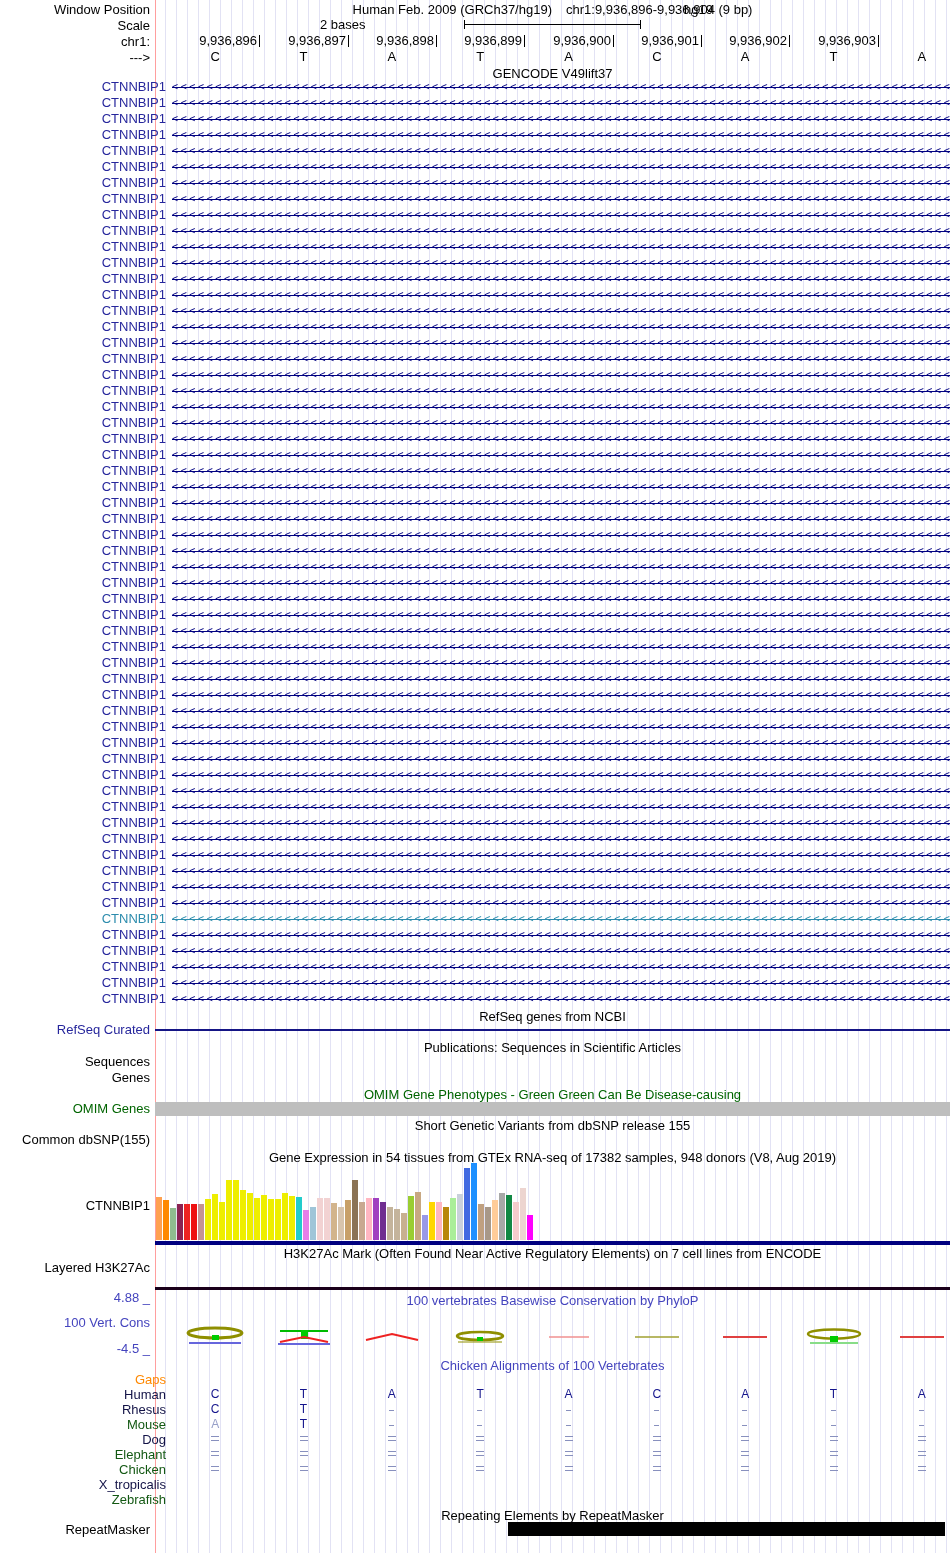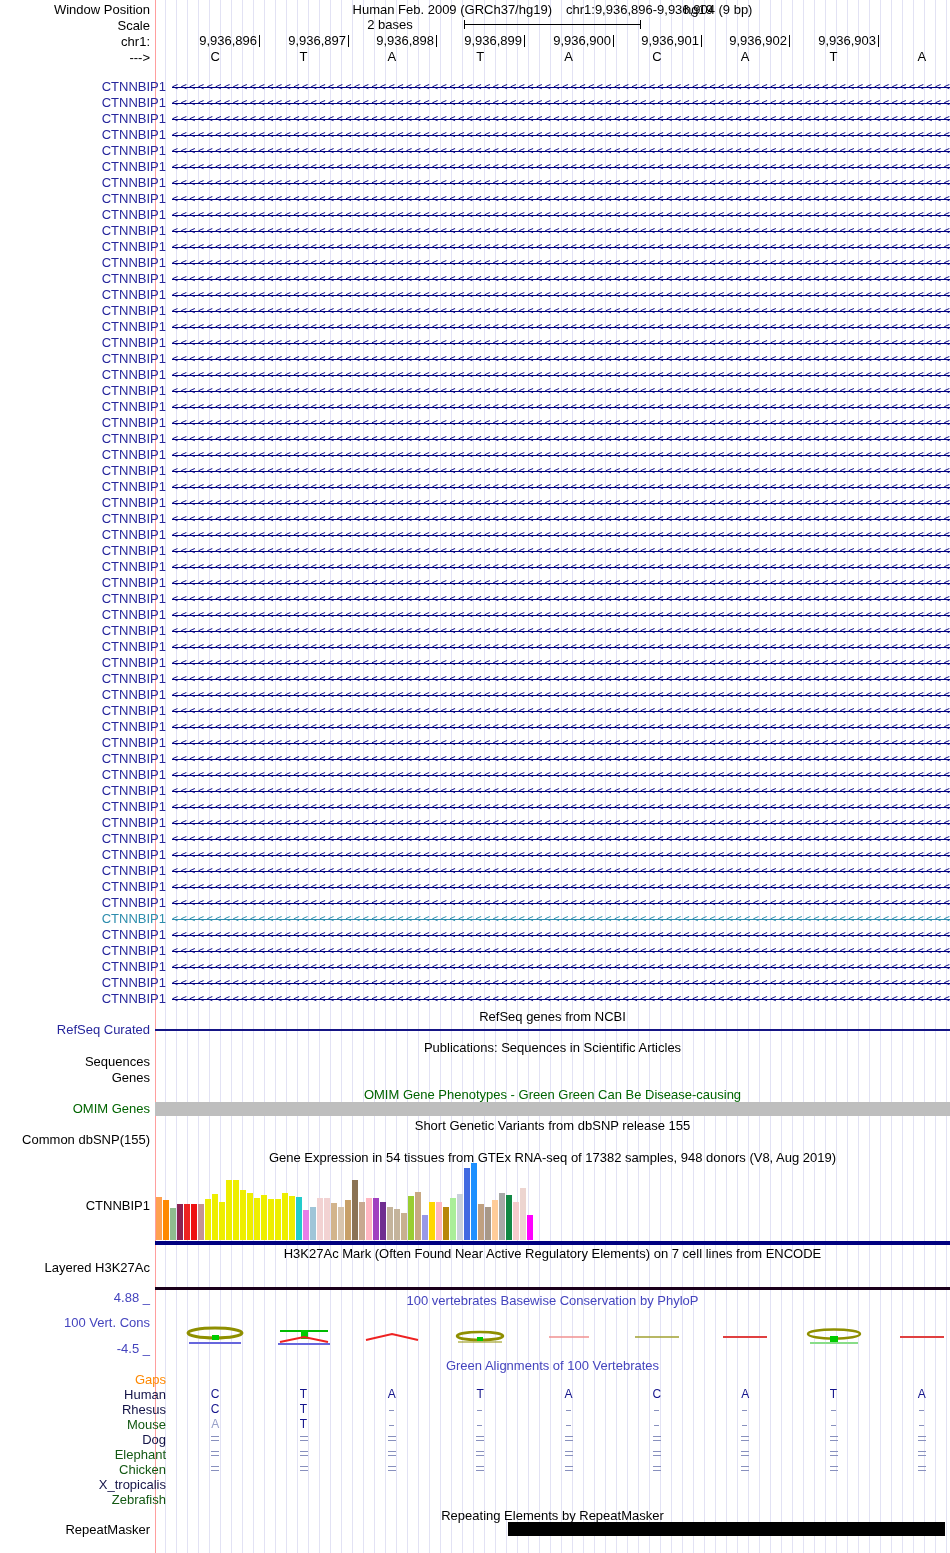--- a/index.html
+++ b/index.html
@@ -30,29 +30,30 @@
   <div class="abs" id="grid" style="left:155px;top:0;width:795px;height:1553px;
               background:repeating-linear-gradient(to right, transparent 0 10px, #E2E2F4 10px 11px);"></div>
   <div class="abs" style="left:155px;top:0;width:1px;height:1553px;background:#FF9E9E;"></div>
 
   <div class="lbl" style="top:2px;">Window Position</div>
   <div class="title" style="top:2px;">
     <span>Human Feb. 2009 (GRCh37/hg19)</span><span style="display:inline-block;width:14px;"></span><span>chr1:9,936,896-9,936,904 (9 bp)</span>
   </div>
 
   <div class="lbl" style="top:18px;">Scale</div>
-  <div class="num" style="left:320px;top:18px;width:140px;text-align:center;">2 bases</div>
+  <div class="num" style="left:320px;top:18px;width:140px;text-align:left;">2 bases</div>
   <div class="abs" style="left:464px;top:24px;width:177px;height:1px;background:#000;"></div>
   <div class="abs" style="left:464px;top:20px;width:1px;height:9px;background:#000;"></div>
   <div class="abs" style="left:640px;top:20px;width:1px;height:9px;background:#000;"></div>
   <div class="num" style="left:650px;top:3px;padding-left:34px;">hg19</div>
 
   <div class="lbl" style="top:34px;">chr1:</div>
   <div class="lbl" style="top:50px;">---&gt;</div>
 
+  <div class="title" style="top:66px;">GENCODE V49lift37</div>
 
   <div class="title" style="top:1009px;">RefSeq genes from NCBI</div>
   <div class="lbl navy" style="top:1022px;">RefSeq Curated</div>
   <div class="abs" style="left:155px;top:1029px;width:795px;height:2px;background:#151585;"></div>
 
   <div class="title" style="top:1040px;">Publications: Sequences in Scientific Articles</div>
   <div class="lbl" style="top:1054px;">Sequences</div>
   <div class="lbl" style="top:1070px;">Genes</div>
 
   <div class="title green" style="top:1087px;">OMIM Gene Phenotypes - Green Green Can Be Disease-causing</div>
@@ -124,21 +125,21 @@
 
   <div class="title" style="top:1246px;">H3K27Ac Mark (Often Found Near Active Regulatory Elements) on 7 cell lines from ENCODE</div>
   <div class="lbl" style="top:1260px;">Layered H3K27Ac</div>
   <div class="abs" id="h3k27ac-line" style="left: 155px; top: 1287px; width: 795px; height: 3px; background: rgb(26, 0, 26);"></div>
 
   <div class="lbl blue" style="top:1290px;">4.88 _</div>
   <div class="title blue" style="top:1293px;">100 vertebrates Basewise Conservation by PhyloP</div>
   <div class="lbl blue" style="top:1315px;">100 Vert. Cons</div>
   <div class="lbl blue" style="top:1341px;">-4.5 _</div>
 
-  <div class="title blue" style="top:1358px;">Green Alignments of 100 Vertebrates</div>
+  <div class="title blue" style="top:1358px;">Chicken Alignments of 100 Vertebrates</div>
 
   <div class="title" style="top:1508px;">Repeating Elements by RepeatMasker</div>
   <div class="lbl" style="top:1522px;">RepeatMasker</div>
   <div class="abs" id="rmsk-bar" style="left: 508px; top: 1522px; width: 437px; height: 14px; background: rgb(0, 0, 0);"></div>
 
   <div class="abs" id="layers" style="left:0;top:0;width:950px;height:1220px;margin-left:16px;">
       <div class="num" style="left: 161px; top: 34px; width: 80px; text-align: right;">9,936,896</div>
       <div style="position: absolute; left: 243px; top: 35px; width: 1px; height: 12px; background: rgb(0, 0, 0);"></div>
       <div class="num" style="left: 250px; top: 34px; width: 80px; text-align: right;">9,936,897</div>
       <div style="position: absolute; left: 332px; top: 35px; width: 1px; height: 12px; background: rgb(0, 0, 0);"></div>

